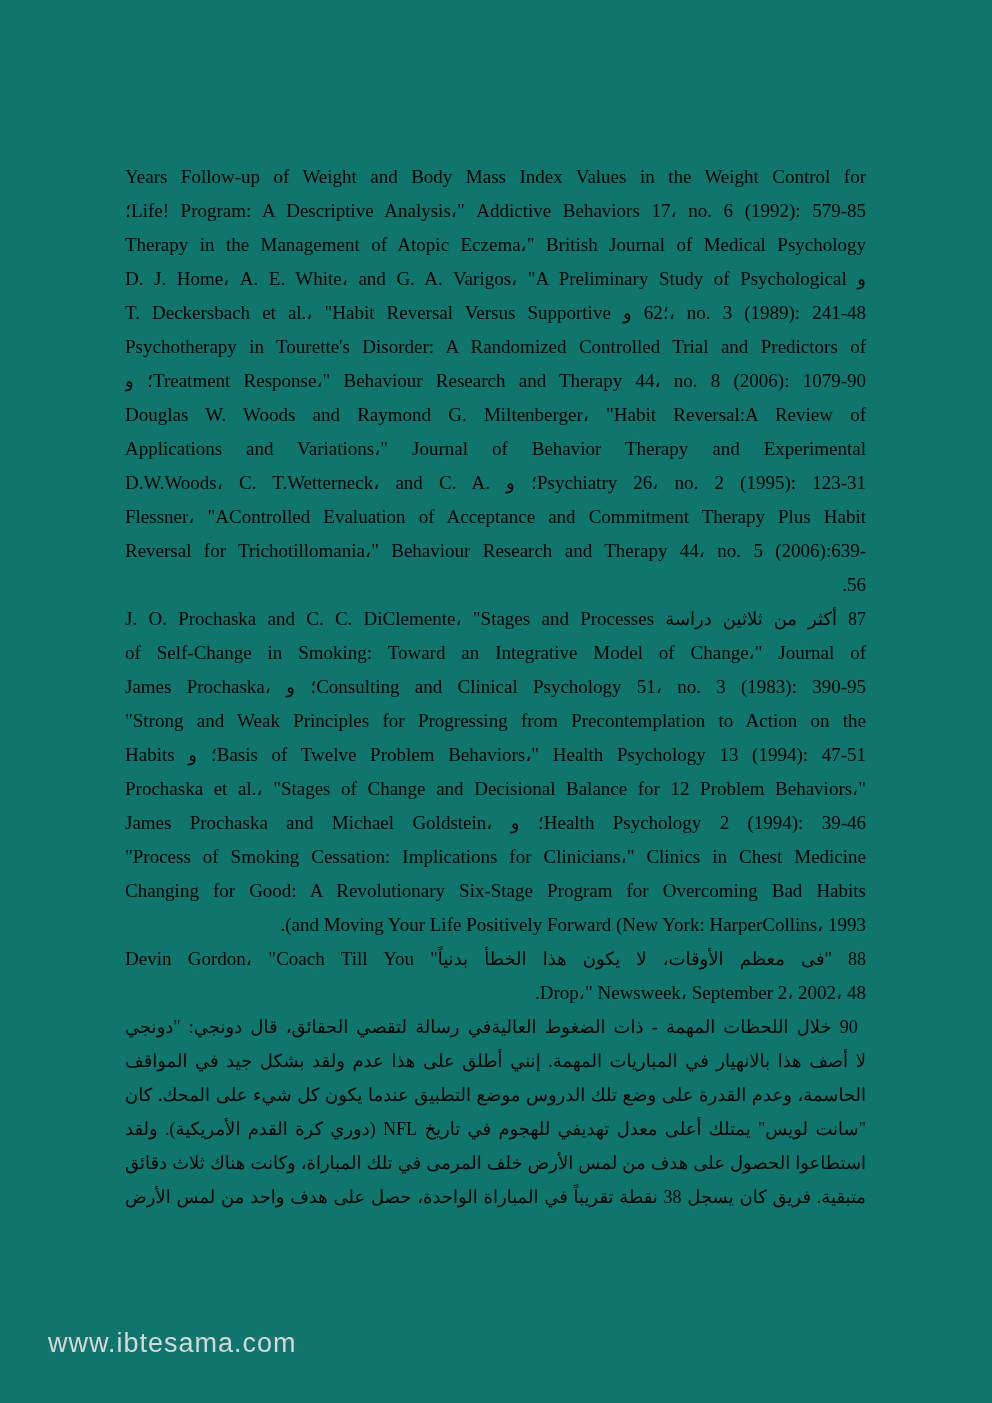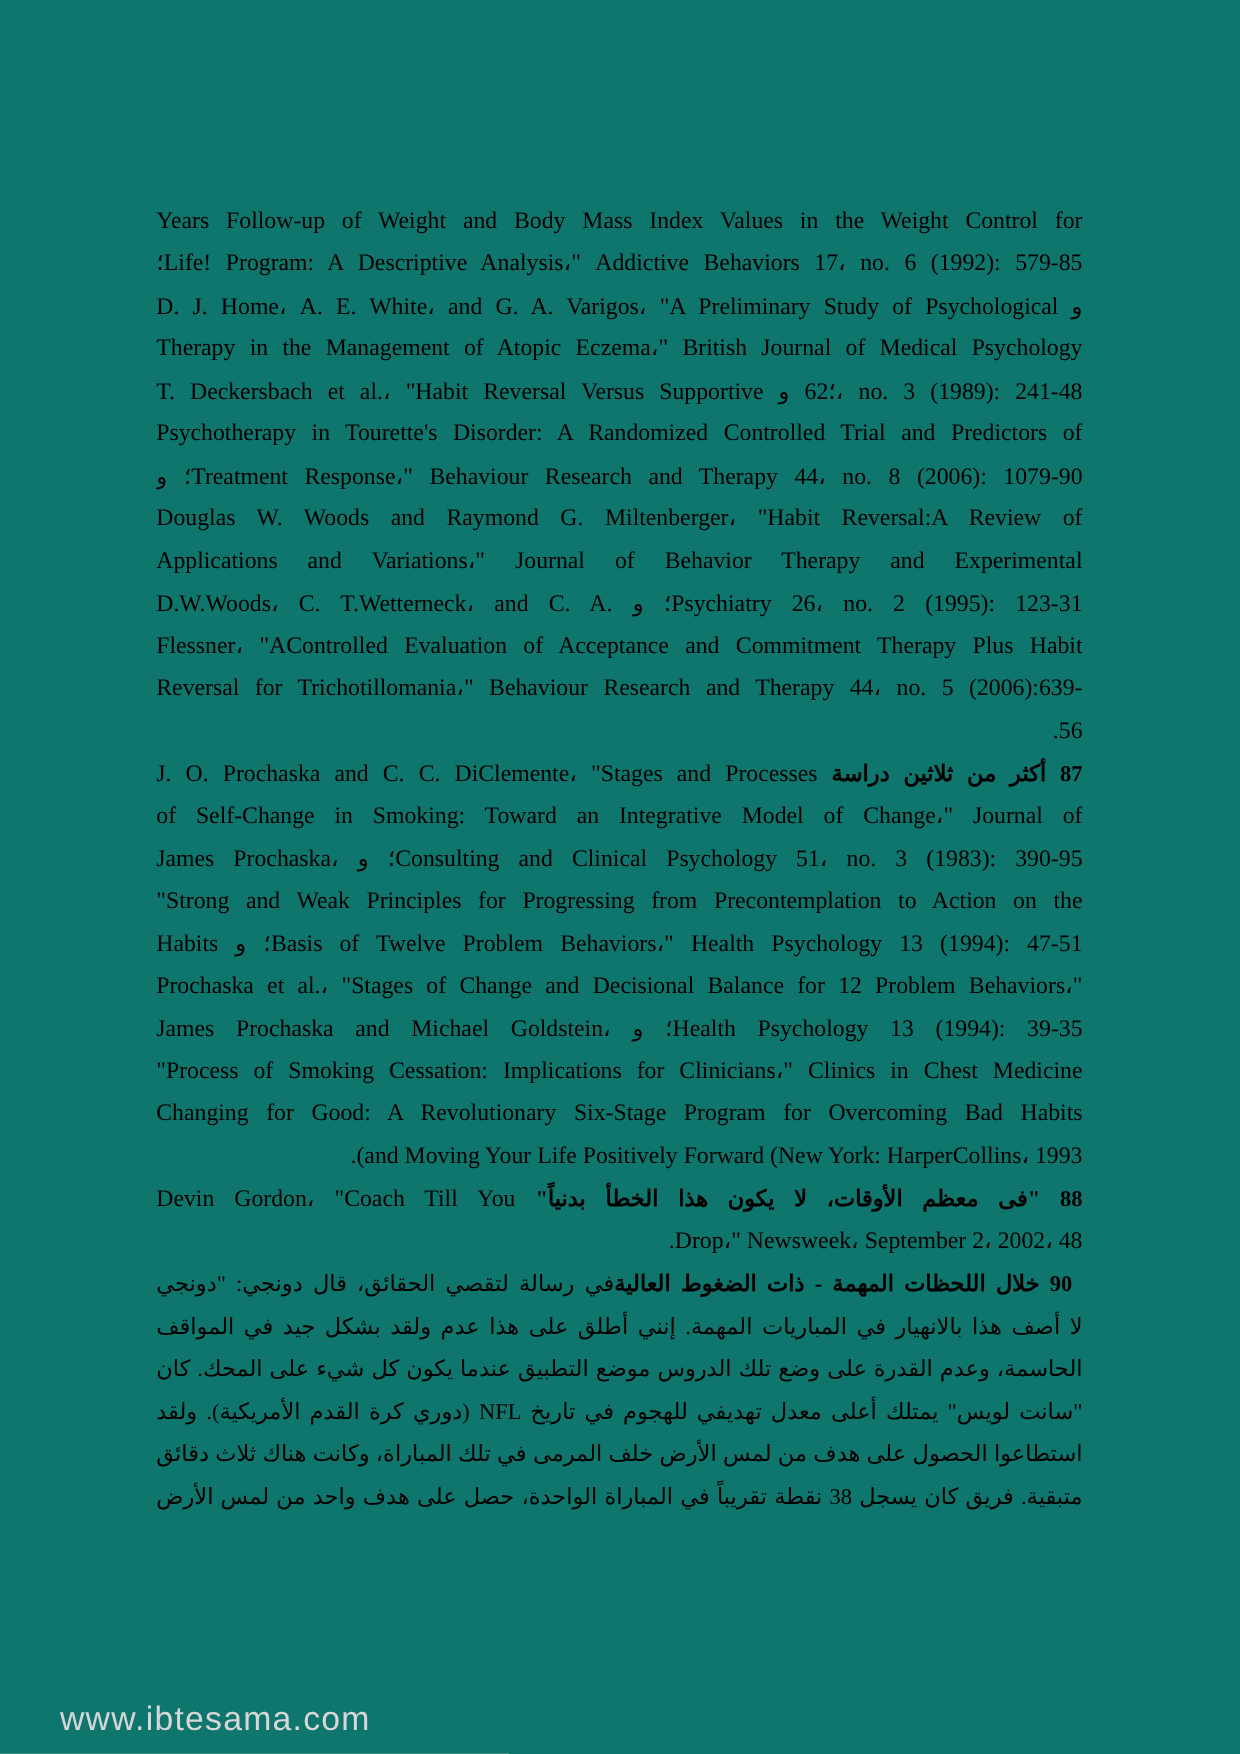--- a/index.html
+++ b/index.html
@@ -13,52 +13,52 @@
     position:absolute;left:125px;top:160px;width:741px;
   }
   .line{
     font-size:19px;line-height:34px;height:34px;overflow:hidden;
     text-align:justify;text-align-last:justify;text-justify:inter-word;
     direction:ltr;
   }
   .line.align-right{text-align:center;text-align-last:right;}
   .line bdi{white-space:normal;}
   .line bdi[dir="rtl"]{font-size:18px;}
-  .line .bold{font-weight:700;margin-top:20px;}
+  .line .bold{font-weight:400;margin-top:20px;}
   .watermark{
-    position:absolute;left:48px;top:1360px;
+    position:absolute;left:48px;top:1328px;
     font-family:"Liberation Sans","DejaVu Sans",sans-serif;
     font-size:27px;color:#d7d7d7;letter-spacing:1px;direction:ltr;
   }
 </style>
 </head>
 <body>
 
 <div class="page">
   <div class="text-block">
       <div class="line"><bdi dir="ltr">Years Follow-up of Weight and Body Mass Index Values in the Weight Control for</bdi></div>
       <div class="line"><bdi dir="ltr">؛Life! Program: A Descriptive Analysis،" Addictive Behaviors 17، no. 6 (1992): 579-85</bdi></div>
+      <div class="line"><bdi dir="ltr">Therapy in the Management of Atopic Eczema،" British Journal of Medical Psychology</bdi></div>
       <div class="line"><bdi dir="ltr">D. J. Home، A. E. White، and G. A. Varigos، "A Preliminary Study of Psychological </bdi><bdi dir="rtl">و</bdi></div>
-      <div class="line"><bdi dir="ltr">Therapy in the Management of Atopic Eczema،" British Journal of Medical Psychology</bdi></div>
       <div class="line"><bdi dir="ltr">T. Deckersbach et al.، "Habit Reversal Versus Supportive </bdi><bdi dir="rtl">و</bdi><bdi dir="ltr"> ؛62، no. 3 (1989): 241-48</bdi></div>
       <div class="line"><bdi dir="ltr">Psychotherapy in Tourette's Disorder: A Randomized Controlled Trial and Predictors of</bdi></div>
       <div class="line"><bdi dir="rtl">و</bdi><bdi dir="ltr"> ؛Treatment Response،" Behaviour Research and Therapy 44، no. 8 (2006): 1079-90</bdi></div>
       <div class="line"><bdi dir="ltr">Douglas W. Woods and Raymond G. Miltenberger، "Habit Reversal:A Review of</bdi></div>
       <div class="line"><bdi dir="ltr">Applications and Variations،" Journal of Behavior Therapy and Experimental</bdi></div>
       <div class="line"><bdi dir="ltr">D.W.Woods، C. T.Wetterneck، and C. A. </bdi><bdi dir="rtl">و</bdi><bdi dir="ltr"> ؛Psychiatry 26، no. 2 (1995): 123-31</bdi></div>
       <div class="line"><bdi dir="ltr">Flessner، "AControlled Evaluation of Acceptance and Commitment Therapy Plus Habit</bdi></div>
       <div class="line"><bdi dir="ltr">Reversal for Trichotillomania،" Behaviour Research and Therapy 44، no. 5 (2006):639-</bdi></div>
       <div class="line align-right"><bdi dir="ltr">.56</bdi></div>
       <div class="line"><bdi dir="ltr">J. O. Prochaska and C. C. DiClemente، "Stages and Processes </bdi><bdi dir="rtl" class="bold">87 أكثر من ثلاثين دراسة</bdi></div>
       <div class="line"><bdi dir="ltr">of Self-Change in Smoking: Toward an Integrative Model of Change،" Journal of</bdi></div>
       <div class="line"><bdi dir="ltr">James Prochaska، </bdi><bdi dir="rtl">و</bdi><bdi dir="ltr"> ؛Consulting and Clinical Psychology 51، no. 3 (1983): 390-95</bdi></div>
       <div class="line"><bdi dir="ltr">"Strong and Weak Principles for Progressing from Precontemplation to Action on the</bdi></div>
       <div class="line"><bdi dir="ltr">Habits </bdi><bdi dir="rtl">و</bdi><bdi dir="ltr"> ؛Basis of Twelve Problem Behaviors،" Health Psychology 13 (1994): 47-51</bdi></div>
       <div class="line"><bdi dir="ltr">Prochaska et al.، "Stages of Change and Decisional Balance for 12 Problem Behaviors،"</bdi></div>
-      <div class="line"><bdi dir="ltr">James Prochaska and Michael Goldstein، </bdi><bdi dir="rtl">و</bdi><bdi dir="ltr"> ؛Health Psychology 13 (1994): 39-35</bdi></div>
+      <div class="line"><bdi dir="ltr">James Prochaska and Michael Goldstein، </bdi><bdi dir="rtl">و</bdi><bdi dir="ltr"> ؛Health Psychology 2 (1994): 39-46</bdi></div>
       <div class="line"><bdi dir="ltr">"Process of Smoking Cessation: Implications for Clinicians،" Clinics in Chest Medicine</bdi></div>
       <div class="line"><bdi dir="ltr">Changing for Good: A Revolutionary Six-Stage Program for Overcoming Bad Habits</bdi></div>
       <div class="line align-right"><bdi dir="ltr">.(and Moving Your Life Positively Forward (New York: HarperCollins، 1993</bdi></div>
       <div class="line"><bdi dir="ltr">Devin Gordon، "Coach Till You </bdi><bdi dir="rtl" class="bold">88 "فى معظم الأوقات، لا يكون هذا الخطأ بدنياً"</bdi></div>
       <div class="line align-right"><bdi dir="ltr">.Drop،" Newsweek، September 2، 2002، 48</bdi></div>
       <div class="line"><bdi dir="rtl">في رسالة لتقصي الحقائق، قال دونجي: "دونجي</bdi><bdi dir="rtl" class="bold"> 90 خلال اللحظات المهمة - ذات الضغوط العالية </bdi></div>
       <div class="line"><bdi dir="rtl">لا أصف هذا بالانهيار في المباريات المهمة. إنني أطلق على هذا عدم ولقد بشكل جيد في المواقف</bdi></div>
       <div class="line"><bdi dir="rtl">الحاسمة، وعدم القدرة على وضع تلك الدروس موضع التطبيق عندما يكون كل شيء على المحك. كان فريق</bdi></div>
       <div class="line"><bdi dir="rtl">"سانت لويس" يمتلك أعلى معدل تهديفي للهجوم في تاريخ NFL (دوري كرة القدم الأمريكية). ولقد</bdi></div>
       <div class="line"><bdi dir="rtl">استطاعوا الحصول على هدف من لمس الأرض خلف المرمى في تلك المباراة، وكانت هناك ثلاث دقائق</bdi></div>

